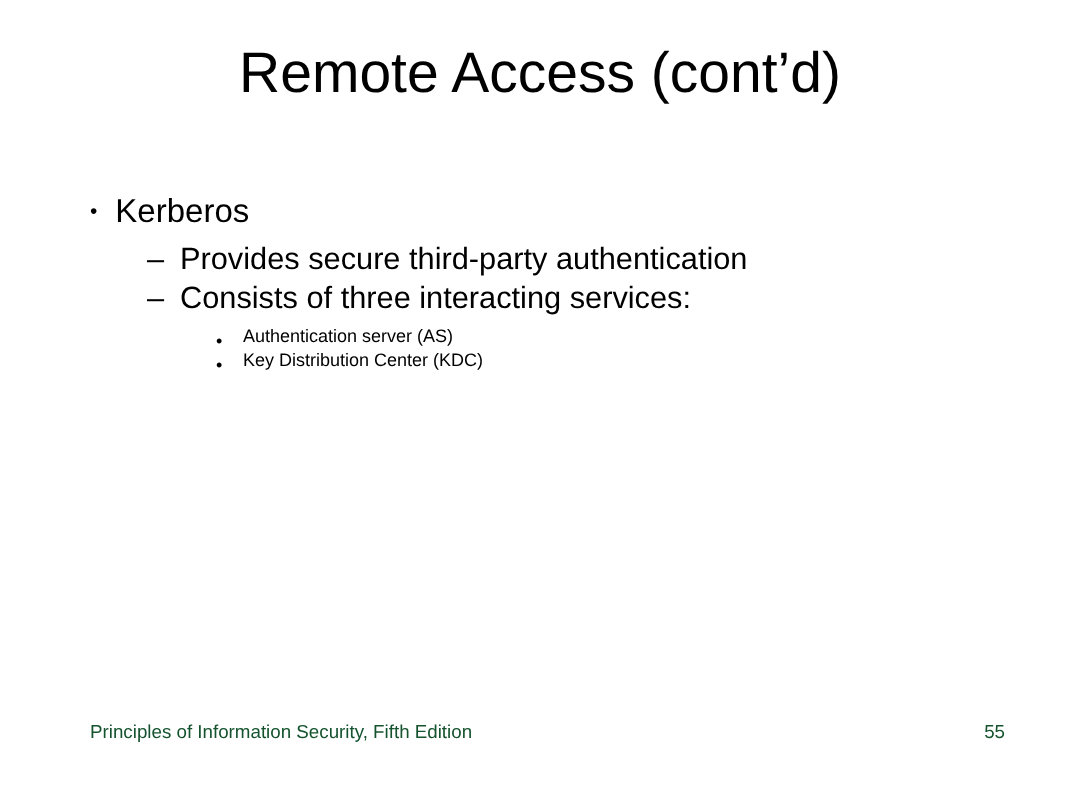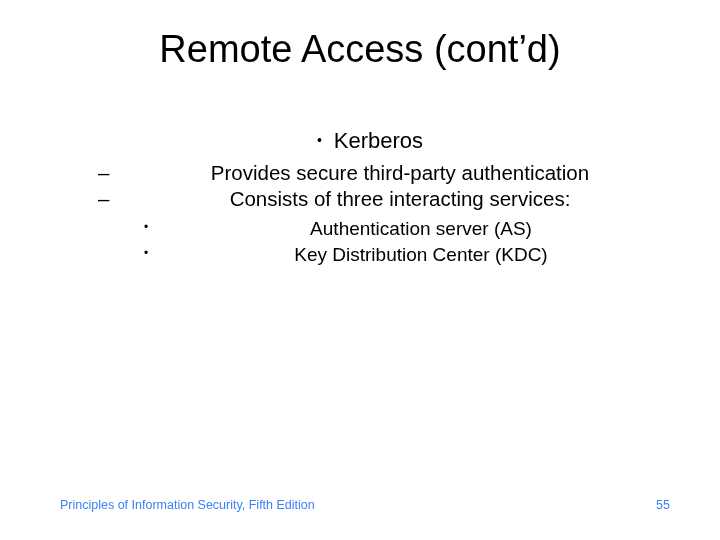--- a/index.html
+++ b/index.html
@@ -23,21 +23,20 @@
     font-size: 38px;
     font-weight: normal;
     padding-top: 28px;
     letter-spacing: 0px;
   }
   .content {
     position: absolute;
     top: 128px;
     left: 60px;
     right: 40px;
-    text-align: center;
   }
   .bullet1 {
     font-size: 22px;
     margin-bottom: 6px;
   }
   .bullet1 .dot {
     font-size: 14px;
     display: inline-block;
     vertical-align: middle;
     margin-right: 12px;
@@ -56,42 +55,42 @@
   }
   .bullet2::before {
     content: "–";
     position: absolute;
     left: 0;
     top: 0;
   }
   .bullet3-wrap {
     margin-left: 46px;
     margin-top: 5px;
-    font-size: 19px;
+    font-size: 12px;
     line-height: 1.35;
   }
   .bullet3 {
     position: relative;
     padding-left: 18px;
   }
   .bullet3::before {
     content: "•";
     position: absolute;
     left: 0;
     top: 0;
     font-size: 12px;
     line-height: 22px;
   }
   .footer {
     position: absolute;
-    bottom: 28px;
+    bottom: 45px;
     left: 60px;
     right: 50px;
     font-size: 12.5px;
-    color: #3b82f6;
+    color: #14532d;
   }
   .footer-text {
     float: left;
   }
   .page-num {
     float: right;
   }
 </style>
 </head>
 <body>

